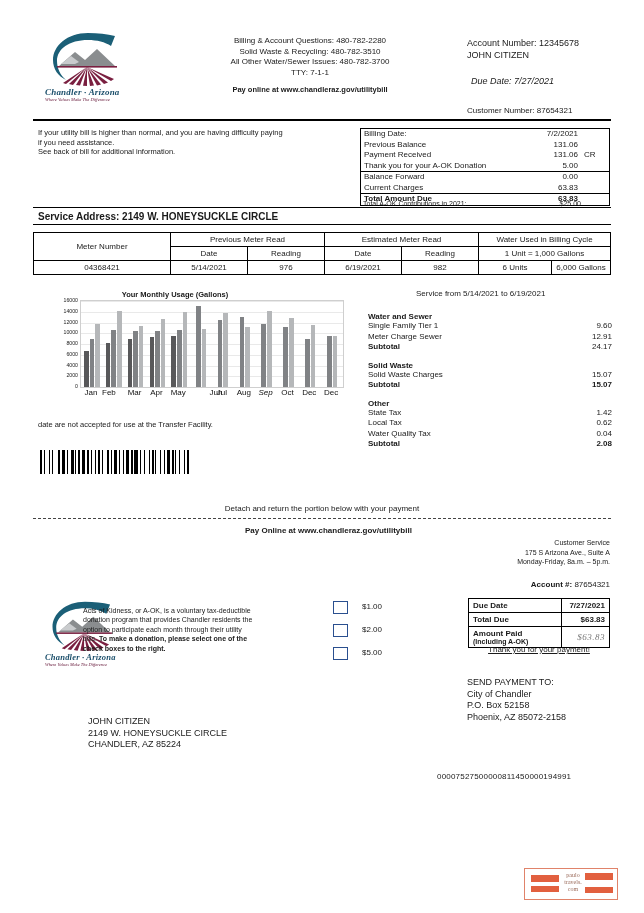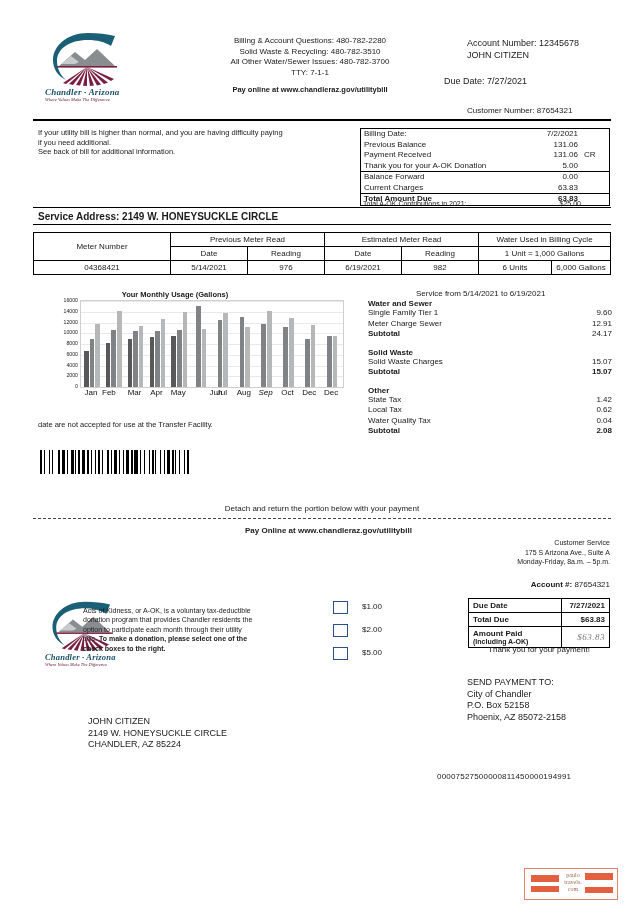--- a/index.html
+++ b/index.html
@@ -66,28 +66,28 @@
   <div class="abs ctr t8" style="left:195px;top:36px;width:230px;line-height:10.5px;">
     <div>Billing &amp; Account Questions: 480-782-2280</div>
     <div>Solid Waste &amp; Recycling: 480-782-3510</div>
     <div>All Other Water/Sewer Issues: 480-782-3700</div>
     <div>TTY: 7-1-1</div>
   </div>
   <div class="abs ctr t75 b" style="left:195px;top:85px;width:230px;">Pay online at www.chandleraz.gov/utilitybill</div>
 
   <div class="abs t9" style="left:467px;top:38px;">Account Number: 12345678</div>
   <div class="abs t9" style="left:467px;top:50px;">JOHN CITIZEN</div>
-  <div class="abs t9" style="left:444px;top:76px;">Due Date: 7/27/2021</div>
+  <div class="abs t9" style="left:471px;top:76px;font-style:italic;">Due Date: 7/27/2021</div>
   <div class="abs t8" style="left:467px;top:106px;">Customer Number: 87654321</div>
 
   <div class="abs rule" style="left:33px;top:119px;width:578px;height:2px;"></div>
 
   <div class="abs t75" style="left:38px;top:128px;width:310px;line-height:9.6px;">
     <div>If your utility bill is higher than normal, and you are having difficulty paying</div>
-    <div>if you need additional.</div>
+    <div>if you need assistance.</div>
     <div>See back of bill for additional information.</div>
   </div>
 
   <table class="abs summ" style="left:360px;top:128px;width:250px;border:1px solid #000;">
     <tbody>
         <tr>
       <td>Billing Date:</td>
       <td class="rt" style="width:62px;">7/2/2021</td>
       <td style="width:22px;"></td>
     </tr>
@@ -265,21 +265,21 @@
       <div style="position: absolute; top: 0px; height: 24px; background: rgb(0, 0, 0); left: 124px; width: 1px;"></div>
       <div style="position: absolute; top: 0px; height: 24px; background: rgb(0, 0, 0); left: 126.8px; width: 3px;"></div>
       <div style="position: absolute; top: 0px; height: 24px; background: rgb(0, 0, 0); left: 131.6px; width: 2px;"></div>
       <div style="position: absolute; top: 0px; height: 24px; background: rgb(0, 0, 0); left: 135.4px; width: 1px;"></div>
       <div style="position: absolute; top: 0px; height: 24px; background: rgb(0, 0, 0); left: 139.2px; width: 1px;"></div>
       <div style="position: absolute; top: 0px; height: 24px; background: rgb(0, 0, 0); left: 144px; width: 1px;"></div>
       <div style="position: absolute; top: 0px; height: 24px; background: rgb(0, 0, 0); left: 146.8px; width: 2px;"></div>
     </div>
 
   <div class="abs" style="left:368px;top:289px;width:244px;">
-    <div class="t8" style="margin-bottom:1px;padding-left:48px;">Service from 5/14/2021 to 6/19/2021</div>
+    <div class="t8" style="margin-bottom:14px;padding-left:48px;">Service from 5/14/2021 to 6/19/2021</div>
 
     <div class="t8 b">Water and Sewer</div>
     <table class="chg">
       <tbody>
           <tr>
         <td>Single Family Tier 1</td>
         <td class="v">9.60</td>
       </tr>
       <tr>
         <td>Meter Charge Sewer</td>
@@ -381,21 +381,21 @@
       <td>
         <div class="b">Amount Paid</div>
         <div class="b t7">(Including A-OK)</div>
       </td>
       <td class="rt">
         <span class="hand">$63.83</span>
       </td>
     </tr>
   </tbody>
     </table>
-  <div class="abs t8 ctr" style="left:468px;top:645px;width:142px;">Thank you for your payment!</div>
+  <div class="abs t8 ctr" style="left:468px;top:645px;width:142px;text-decoration:underline;">Thank you for your payment!</div>
 
   <div class="abs t7" style="left:83px;top:606px;width:170px;line-height:9.4px;">
     <span>Acts of Kidness, or A-OK, is a voluntary tax-deductible donation program that provides Chandler residents the option to participate each month through their utility bills. </span><span class="b">To make a donation, please select one of the check boxes to the right.</span>
   </div>
 
   <div class="abs" style="left:333px;top:601px;">
     <span class="cb abs" style="left:0;top:0;"></span>
     <span class="abs t8" style="left:29px;top:1px;">$1.00</span>
   </div>
   <div class="abs" style="left:333px;top:624px;">

